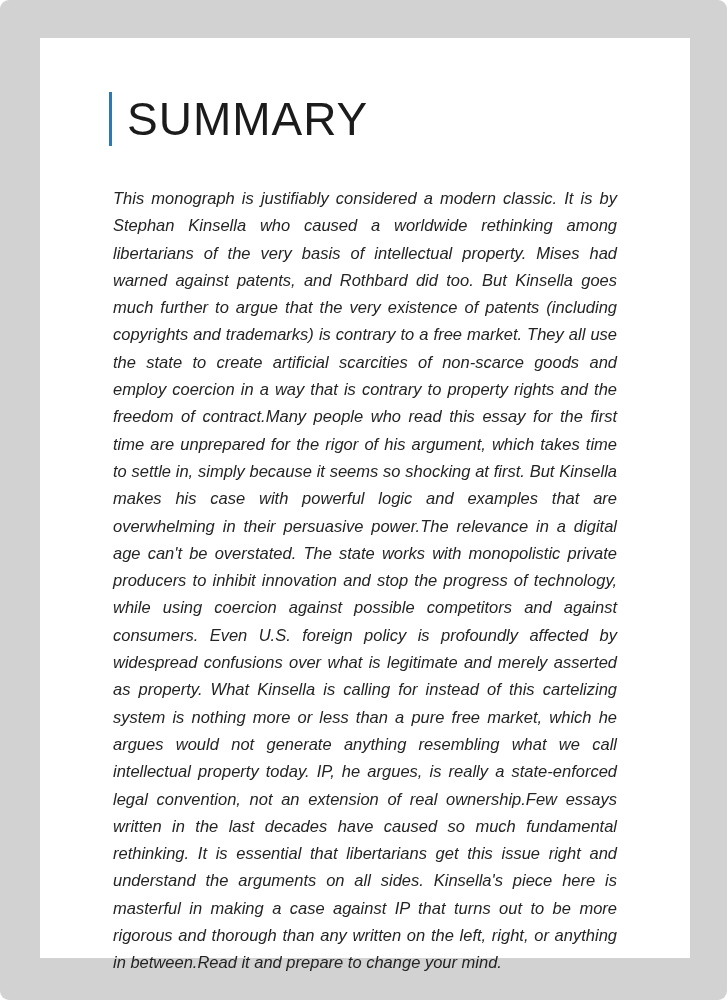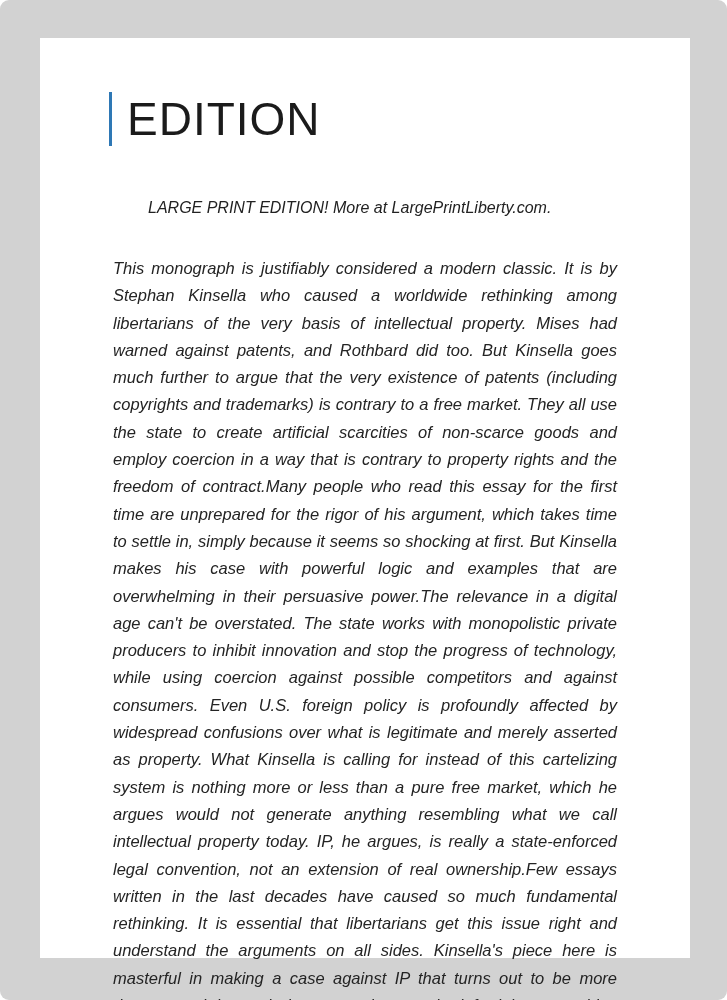--- a/index.html
+++ b/index.html
@@ -76,18 +76,17 @@
   }
 </style>
 </head>
 <body>
 
 <div class="viewport">
   <div class="backdrop"></div>
   <div class="sheet">
     <div class="heading-block">
       <div class="accent-bar"></div>
-      <h1 class="title">EDITION</h1>
+      <h1 class="title">SUMMARY</h1>
     </div>
-    <div class="subtitle">LARGE PRINT EDITION! More at LargePrintLiberty.com.</div>
     <div class="body-text">This monograph is justifiably considered a modern classic. It is by Stephan Kinsella who caused a worldwide rethinking among libertarians of the very basis of intellectual property. Mises had warned against patents, and Rothbard did too. But Kinsella goes much further to argue that the very existence of patents (including copyrights and trademarks) is contrary to a free market. They all use the state to create artificial scarcities of non-scarce goods and employ coercion in a way that is contrary to property rights and the freedom of contract.Many people who read this essay for the first time are unprepared for the rigor of his argument, which takes time to settle in, simply because it seems so shocking at first. But Kinsella makes his case with powerful logic and examples that are overwhelming in their persuasive power.The relevance in a digital age can't be overstated. The state works with monopolistic private producers to inhibit innovation and stop the progress of technology, while using coercion against possible competitors and against consumers. Even U.S. foreign policy is profoundly affected by widespread confusions over what is legitimate and merely asserted as property. What Kinsella is calling for instead of this cartelizing system is nothing more or less than a pure free market, which he argues would not generate anything resembling what we call intellectual property today. IP, he argues, is really a state-enforced legal convention, not an extension of real ownership.Few essays written in the last decades have caused so much fundamental rethinking. It is essential that libertarians get this issue right and understand the arguments on all sides. Kinsella's piece here is masterful in making a case against IP that turns out to be more rigorous and thorough than any written on the left, right, or anything in between.Read it and prepare to change your mind.</div>
   </div>
 </div>
 
 </body></html>

